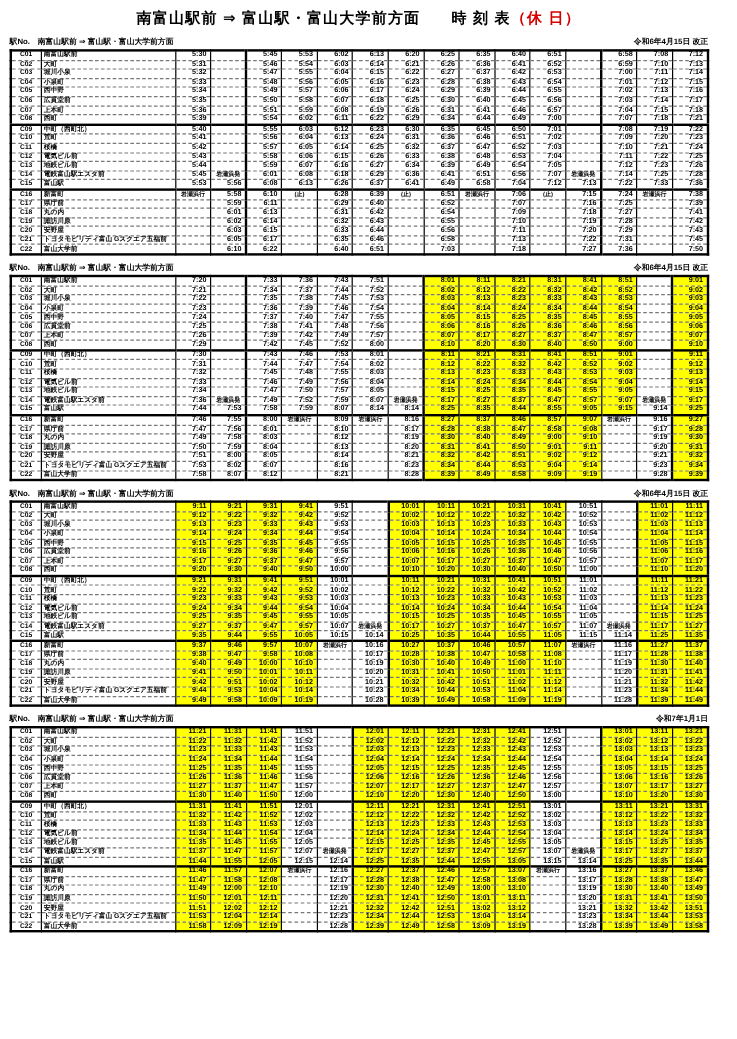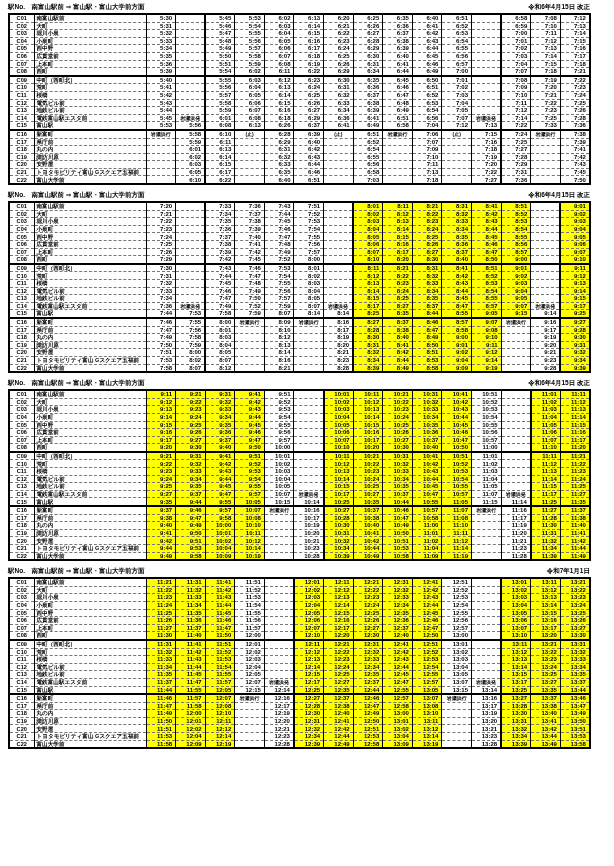--- a/index.html
+++ b/index.html
@@ -26,20 +26,23 @@
   td.name{font-weight:bold;text-align:left;padding-left:2px;font-size:5.6px;}
   td.t{text-align:right;padding-right:3px;font-weight:600;}
   td.sp{text-align:center;padding-right:0;font-size:5px;font-weight:600;}
   td.y{background:#ffff00;}
   td.thickL{border-left:2px solid #000;}
 </style>
 </head>
 <body>
 
 <div class="page">
+  <div class="title">
+    <span>南富山駅前 ⇒ 富山駅・富山大学前方面</span><span class="gap"></span><span>時 刻 表</span><span class="red">（休 日）</span>
+  </div>
   <div id="blocks">
       <div class="block">
         <div class="bhead">
           <span class="bhl">駅No.　南富山駅前 ⇒ 富山駅・富山大学前方面</span>
           <span class="bhr">令和6年4月15日 改正</span>
         </div>
         <table>
           <colgroup>
             <col style="width: 25px;">
             <col style="width: 112px;">

